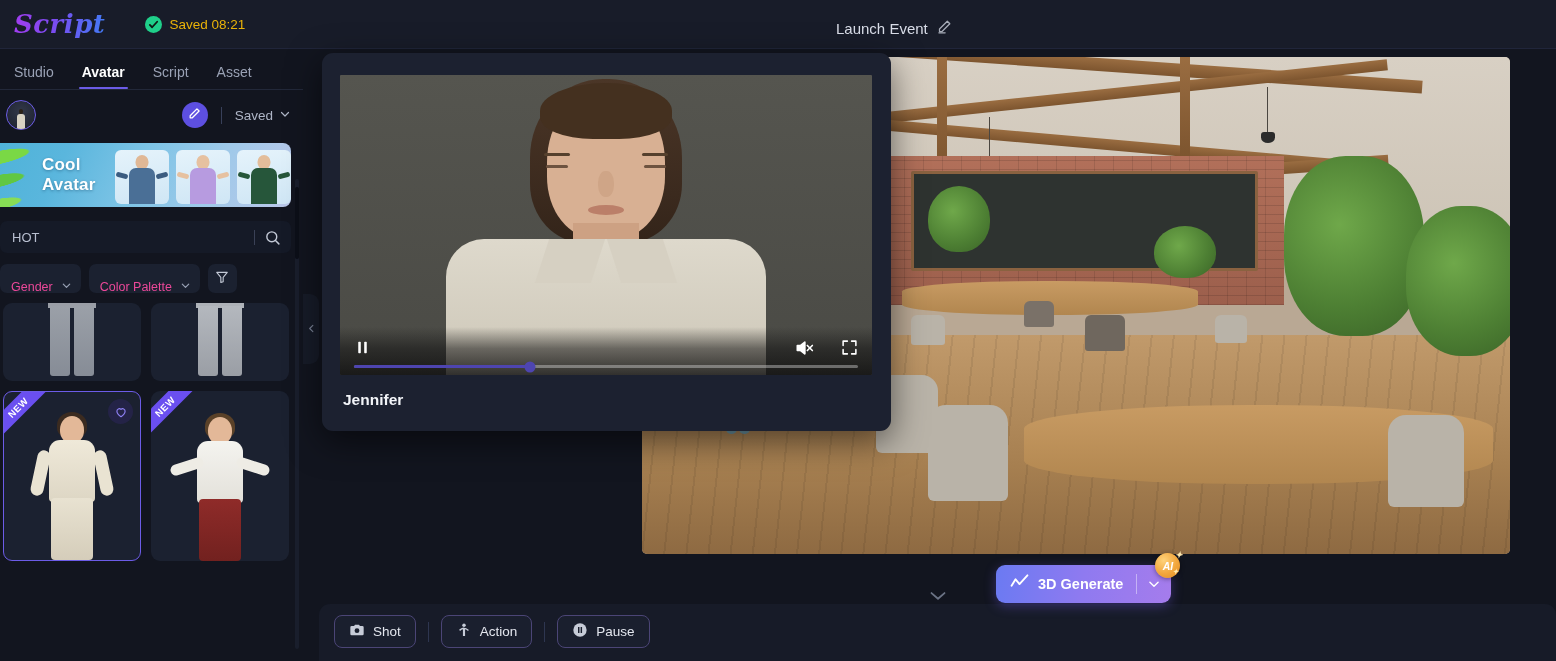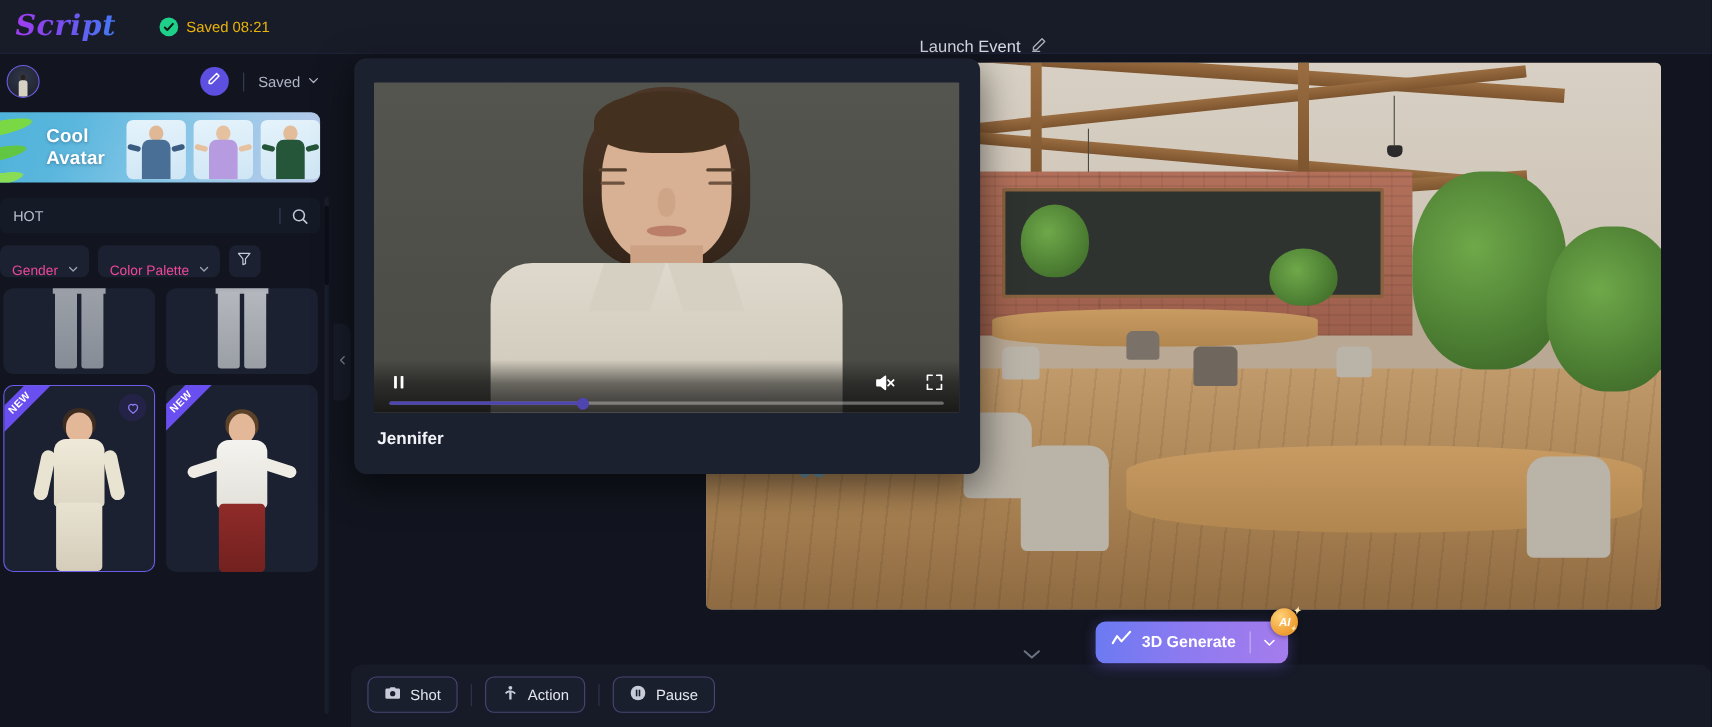--- a/index.html
+++ b/index.html
@@ -29,21 +29,21 @@
   }
   .saved-wrap { display: flex; align-items: center; gap: 7px; margin-left: 36px; }
   .check-badge {
     width: 17px; height: 17px; border-radius: 50%;
     background: #1fd08a; display: flex; align-items: center;
     justify-content: center; flex: none;
   }
   .check-badge svg { display: block; }
   .saved-text { font-size: 13.5px; color: #eab308; }
   .title-wrap {
-    position: absolute; left: 836px; top: 18px; height: 49px;
+    position: absolute; left: 836px; top: 4px; height: 49px;
     display: flex; align-items: center; gap: 9px;
   }
   .title-text { font-size: 15px; color: #d9dde8; }
   .pencil-icon { display: block; opacity: .82; }
 
   
   .sidebar {
     position: absolute; top: 49px; left: 0; width: 303px; height: 612px;
     background: #12151f;
   }
@@ -400,20 +400,26 @@
         <svg width="15" height="15" viewBox="0 0 24 24" fill="none" stroke="#c8cdd9" stroke-width="2" stroke-linecap="round" stroke-linejoin="round">
           <path d="M16.5 3.5l4 4L8 20H4v-4L16.5 3.5z"></path>
             <line x1="3" y1="22" x2="13" y2="22"></line>
         </svg>
       </span>
     </div>
   </div>
 
   <div class="sidebar">
 
+    <div class="nav-tabs">
+      <div class="nav-tab">Studio</div>
+      <div class="nav-tab active">Avatar</div>
+      <div class="nav-tab">Script</div>
+      <div class="nav-tab">Asset</div>
+    </div>
 
     <div class="avatar-row">
       <div class="avatar-circle">
         <div class="mini-person">
           <div class="mh"></div>
             <div class="mb"></div>
         </div>
       </div>
       <div class="spacer"></div>
       <div class="edit-fab">

